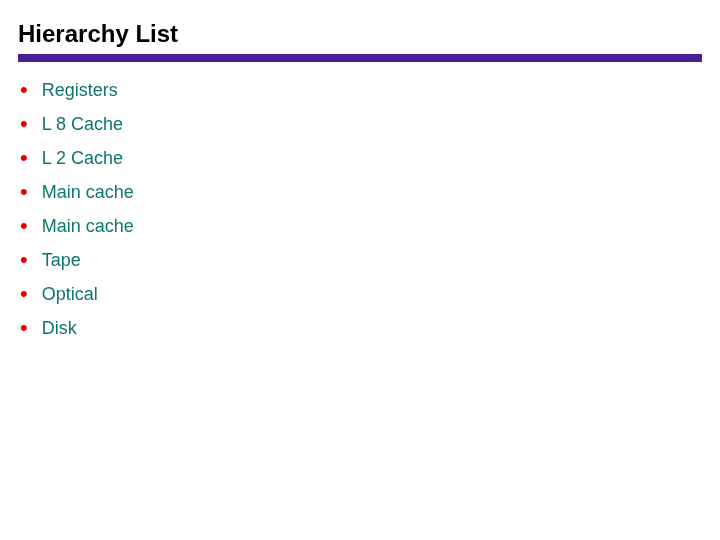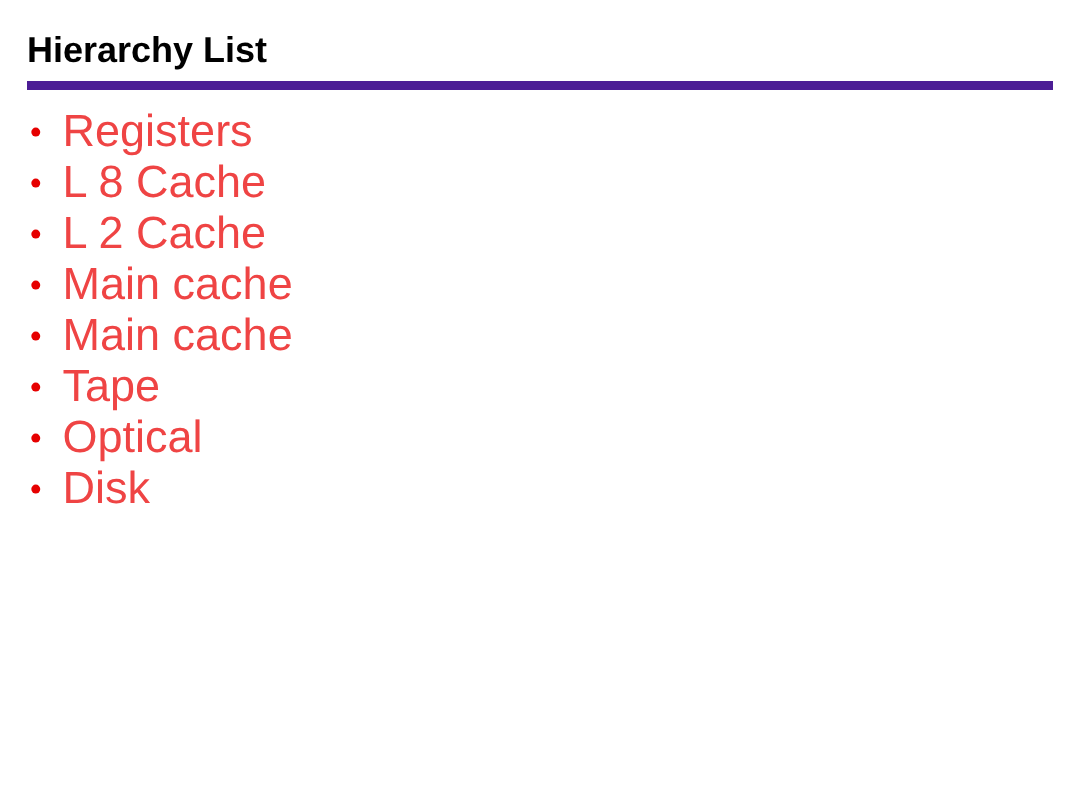--- a/index.html
+++ b/index.html
@@ -12,43 +12,43 @@
       height: 540px;
       background: #ffffff;
       font-family: Verdana, Geneva, sans-serif;
       padding: 20px 18px;
     }
     .slide-title {
       font-size: 24px;
       font-weight: bold;
       color: #000000;
       padding-bottom: 6px;
-      border-bottom: 6px solid #4c1d95;
+      border-bottom: 8px solid #4c1d95;
       margin-bottom: 14px;
     }
     .bullet-list {
       list-style: none;
       padding-left: 2px;
     }
     .bullet-item {
       display: flex;
       align-items: flex-start;
       margin-bottom: 6px;
     }
     .bullet-marker {
       color: #e60000;
       font-size: 22px;
       line-height: 28px;
       margin-right: 14px;
       flex-shrink: 0;
     }
     .bullet-text {
-      font-size: 30px;
+      font-size: 18px;
       line-height: 28px;
-      color: #ef4444;
+      color: #0f766e;
     }
   </style>
 </head>
 <body>
 
 <h1 class="slide-title">Hierarchy List</h1>
 
 <ul class="bullet-list">
   <li class="bullet-item">
     <span class="bullet-marker">•</span>

